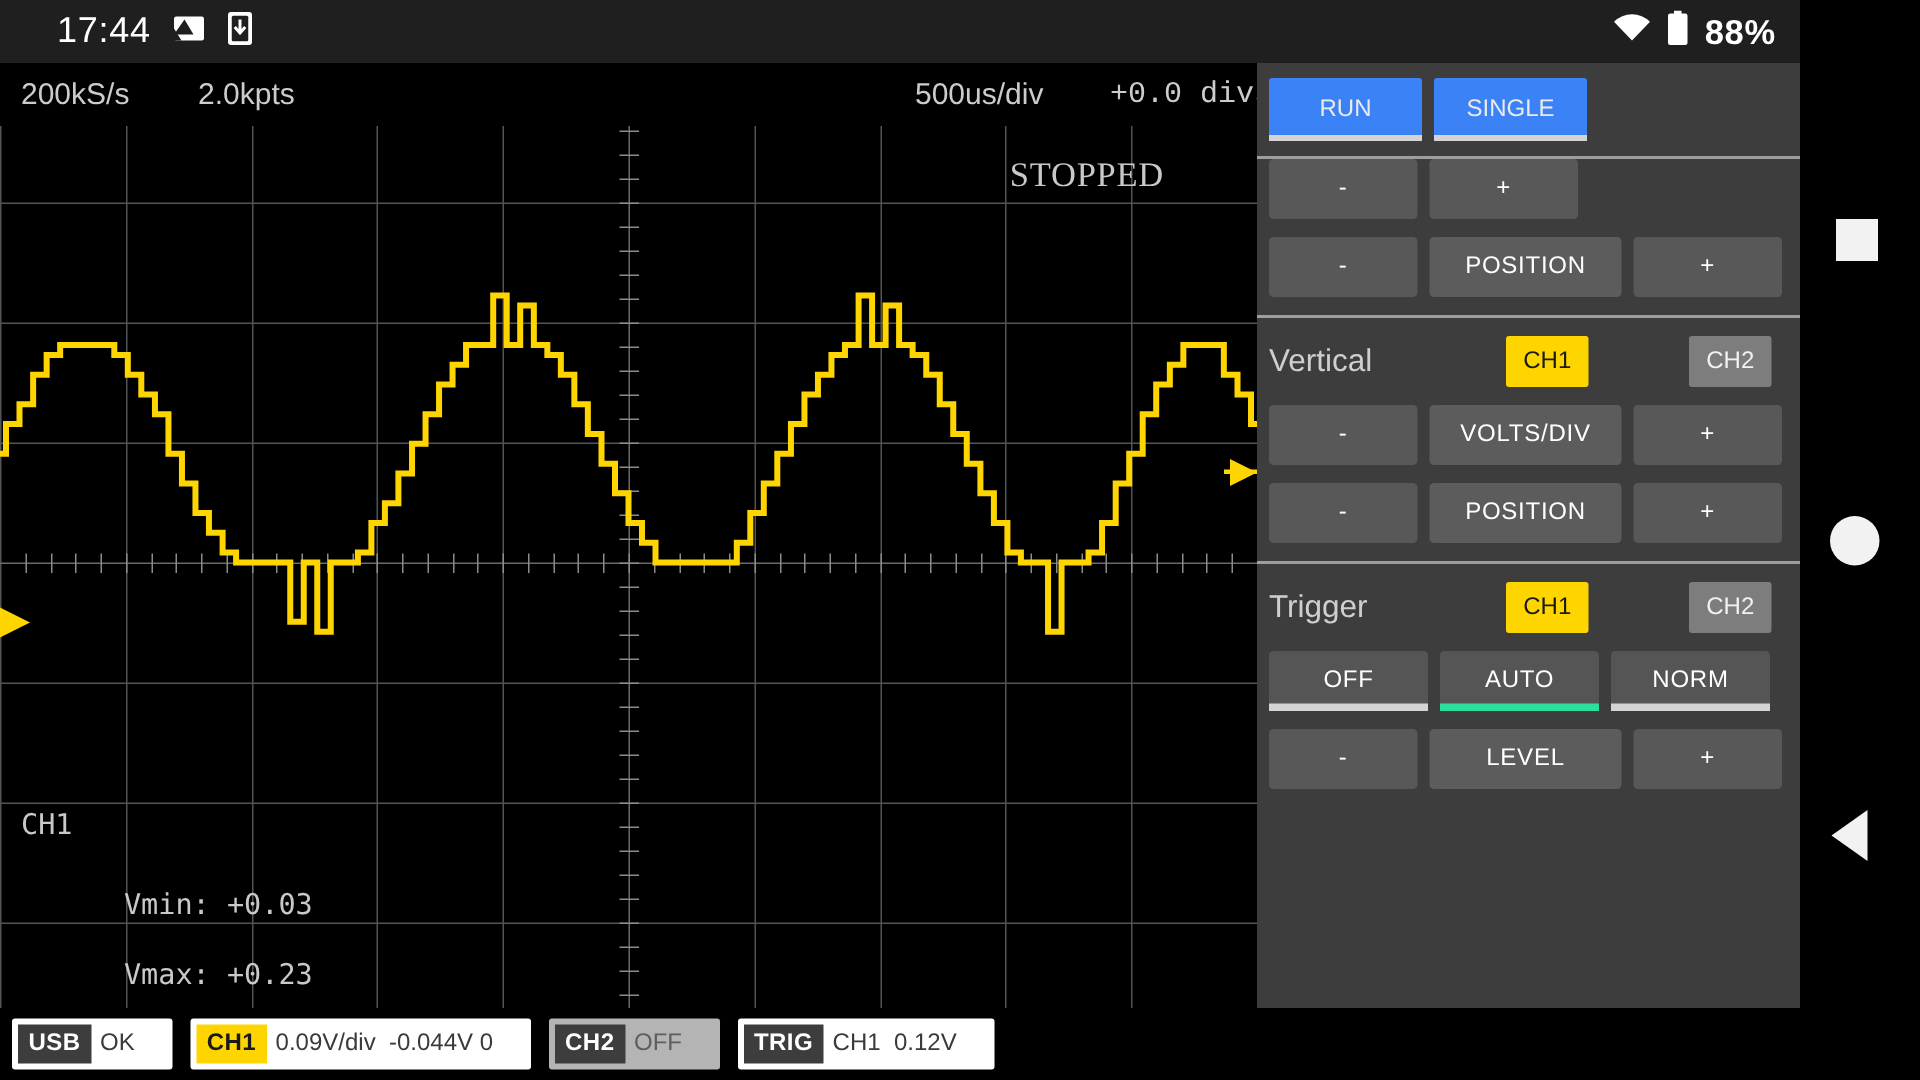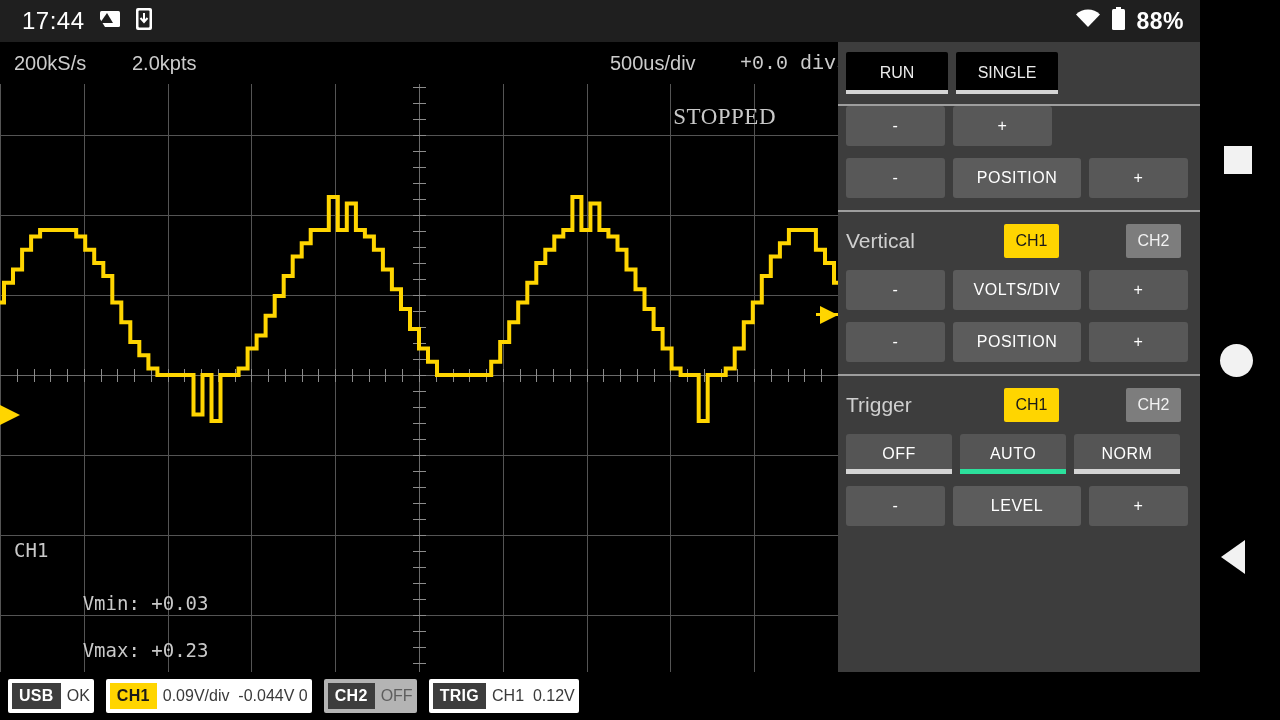--- a/index.html
+++ b/index.html
@@ -11,21 +11,21 @@
   }
   #root { position: relative; width: 1280px; height: 720px; background: #000; }
 
   
   .statusbar {
     position: absolute; left: 0; top: 0; width: 1200px; height: 42px;
     background: #1f1f1f;
     display: flex; align-items: center;
   }
   .sb-left { display: flex; align-items: center; gap: 14px; padding-left: 22px; }
-  .sb-clock { color: #fff; font-size: 24px; letter-spacing: .5px; }
+  .sb-clock { color: #fff; font-size: 24px; letter-spacing: .5px; margin-left: 16px; }
   .sb-right { margin-left: auto; display: flex; align-items: center; gap: 10px; padding-right: 16px; }
   .sb-batt-text { color: #fff; font-size: 23px; font-weight: bold; letter-spacing: .5px; }
   .icon-gallery, .icon-download, .icon-wifi, .icon-battery { display: block; }
 
   
   .navbar {
     position: absolute; right: 0; top: 0; width: 80px; height: 720px; background: #000;
   }
   .nav-square {
     position: absolute; left: 24px; top: 146px; width: 28px; height: 28px; background: #f2f2f2;
@@ -106,21 +106,21 @@
   
   .panel {
     position: absolute; left: 838px; top: 42px; width: 362px; height: 630px;
     background: #3d3d3d;
   }
   .panel-top {
     position: relative; height: 62px; padding: 10px 0 0 0;
     display: flex; align-items: flex-start; gap: 8px; padding-left: 8px;
   }
   .tabbtn {
-    width: 102px; height: 42px; background: #000000; color: #eaeaea; font-size: 16px;
+    width: 102px; height: 42px; background: #3b82f6; color: #eaeaea; font-size: 16px;
     border-radius: 2px; position: relative; display: flex; align-items: center; justify-content: center;
   }
   .tabbtn .underline {
     position: absolute; left: 0; bottom: 0; width: 100%; height: 4px; background: #d4d4d4;
   }
   .menu-btn {
     width: 102px; height: 42px; background: #3a00d6; color: #fff; font-size: 16px;
     border-radius: 3px; display: flex; align-items: center; justify-content: center;
     letter-spacing: .4px;
   }
@@ -159,21 +159,21 @@
   .chip {
     display: flex; align-items: center; height: 34px; background: #ffffff; border-radius: 2px;
     overflow: hidden; font-size: 16px;
   }
   .chip .tag {
     height: 26px; margin: 4px; padding: 0 7px; display: flex; align-items: center;
     font-weight: bold; letter-spacing: .3px;
   }
   .chip .tag.dark { background: #3d3d3d; color: #ffffff; }
   .chip .tag.yellow { background: #ffd500; color: #1a1a1a; }
-  .chip .val { padding: 0 4px 0 2px; color: #3a3a3a; white-space: pre; }
+  .chip .val { padding: 0 25px 0 2px; color: #3a3a3a; white-space: pre; }
   .chip.grayback { background: #b4b4b4; }
   .chip.grayback .val { color: #5e5e5e; }
 </style>
 </head>
 <body>
 
 <div id="root">
 
   <div class="statusbar">
     <div class="sb-left">

